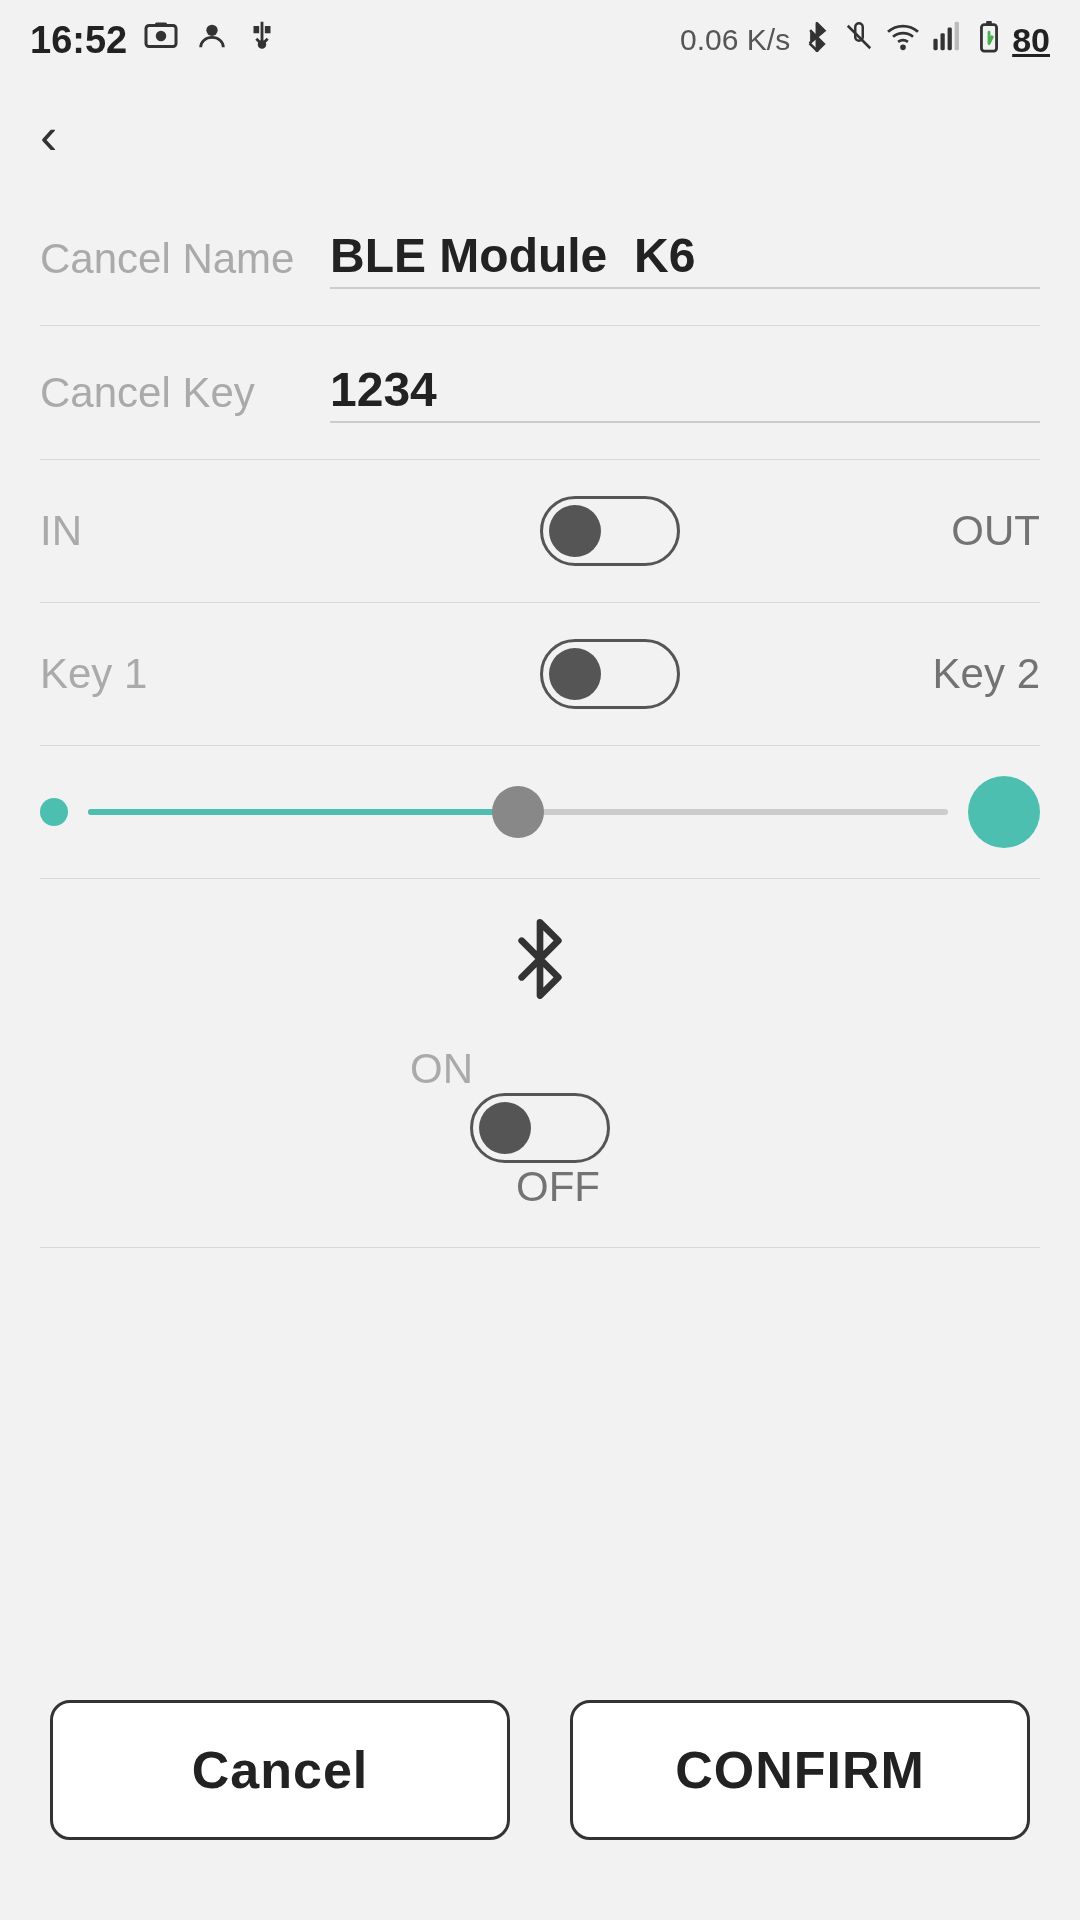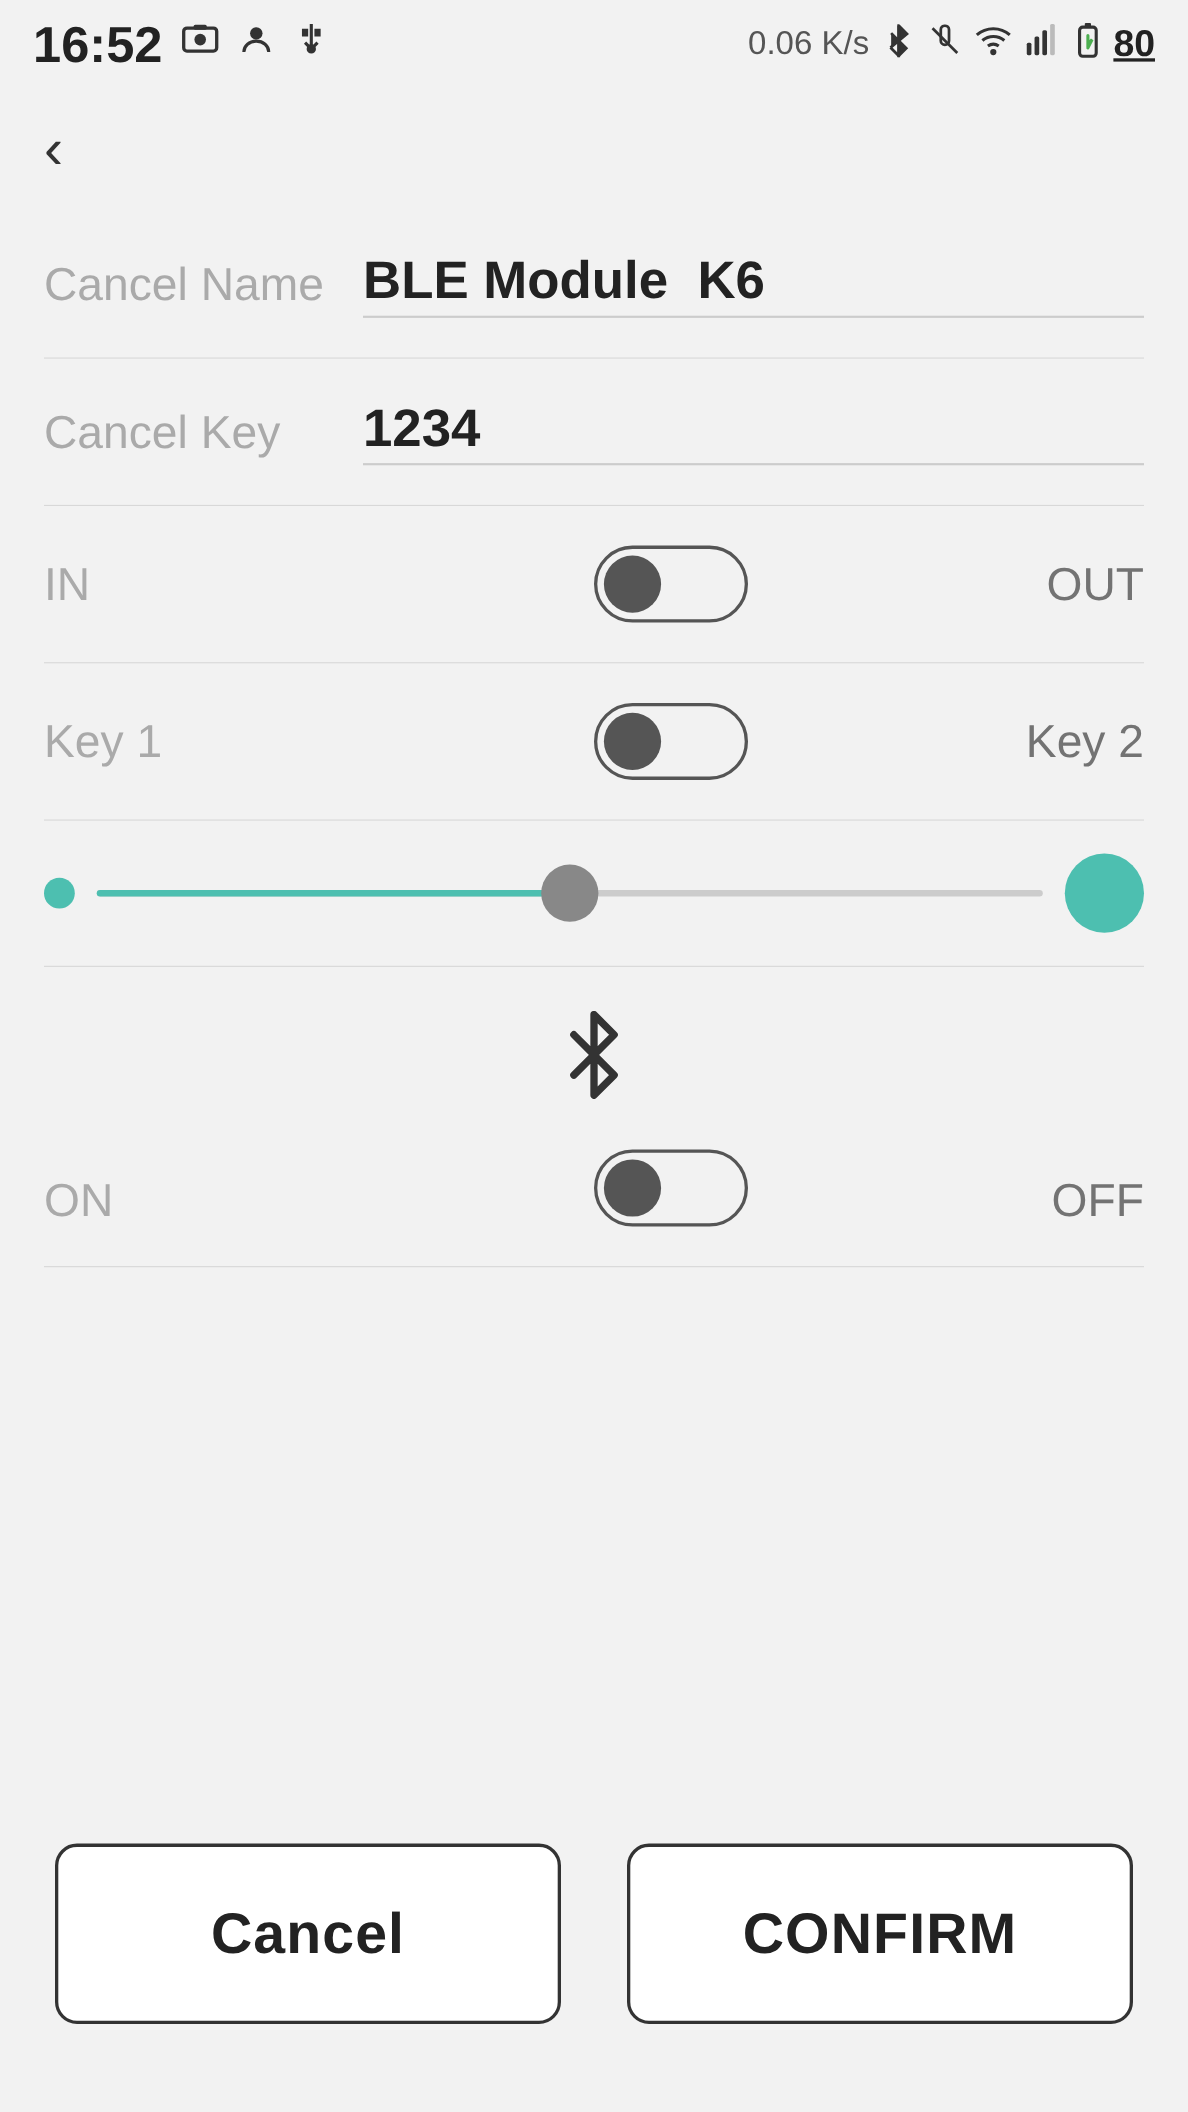--- a/index.html
+++ b/index.html
@@ -21,21 +21,21 @@
       display: flex;
       align-items: center;
       justify-content: space-between;
       padding: 0 30px;
       font-size: 36px;
       font-weight: 500;
       color: #222;
     }
     .status-left { display: flex; align-items: center; gap: 16px; }
     .status-right { display: flex; align-items: center; gap: 12px; }
-    .status-time { font-size: 46px; font-weight: 600; }
+    .status-time { font-size: 38px; font-weight: 600; }
 
     
     .back-btn {
       padding: 30px 40px 10px 40px;
       display: flex;
       align-items: center;
     }
     .back-arrow {
       font-size: 52px;
       color: #333;
@@ -212,38 +212,39 @@
     }
 
     .bt-icon {
       width: 80px;
       height: 80px;
     }
 
     
     .row-center-toggle {
       display: flex;
-      align-items: flex-end;
+      align-items: center;
       justify-content: space-between;
       padding: 36px 0;
       border-bottom: 1.5px solid #d8d8d8;
+      flex-direction: column;
     }
 
     
     .bottom-buttons {
       padding: 60px 50px 80px 50px;
       display: flex;
       gap: 60px;
       justify-content: center;
       margin-top: auto;
     }
 
     .btn {
       flex: 1;
-      height: 164px;
+      height: 140px;
       border: 3px solid #333;
       background: #fff;
       border-radius: 20px;
       font-size: 52px;
       font-weight: 700;
       color: #222;
       cursor: pointer;
       letter-spacing: 1px;
     }
   </style>

